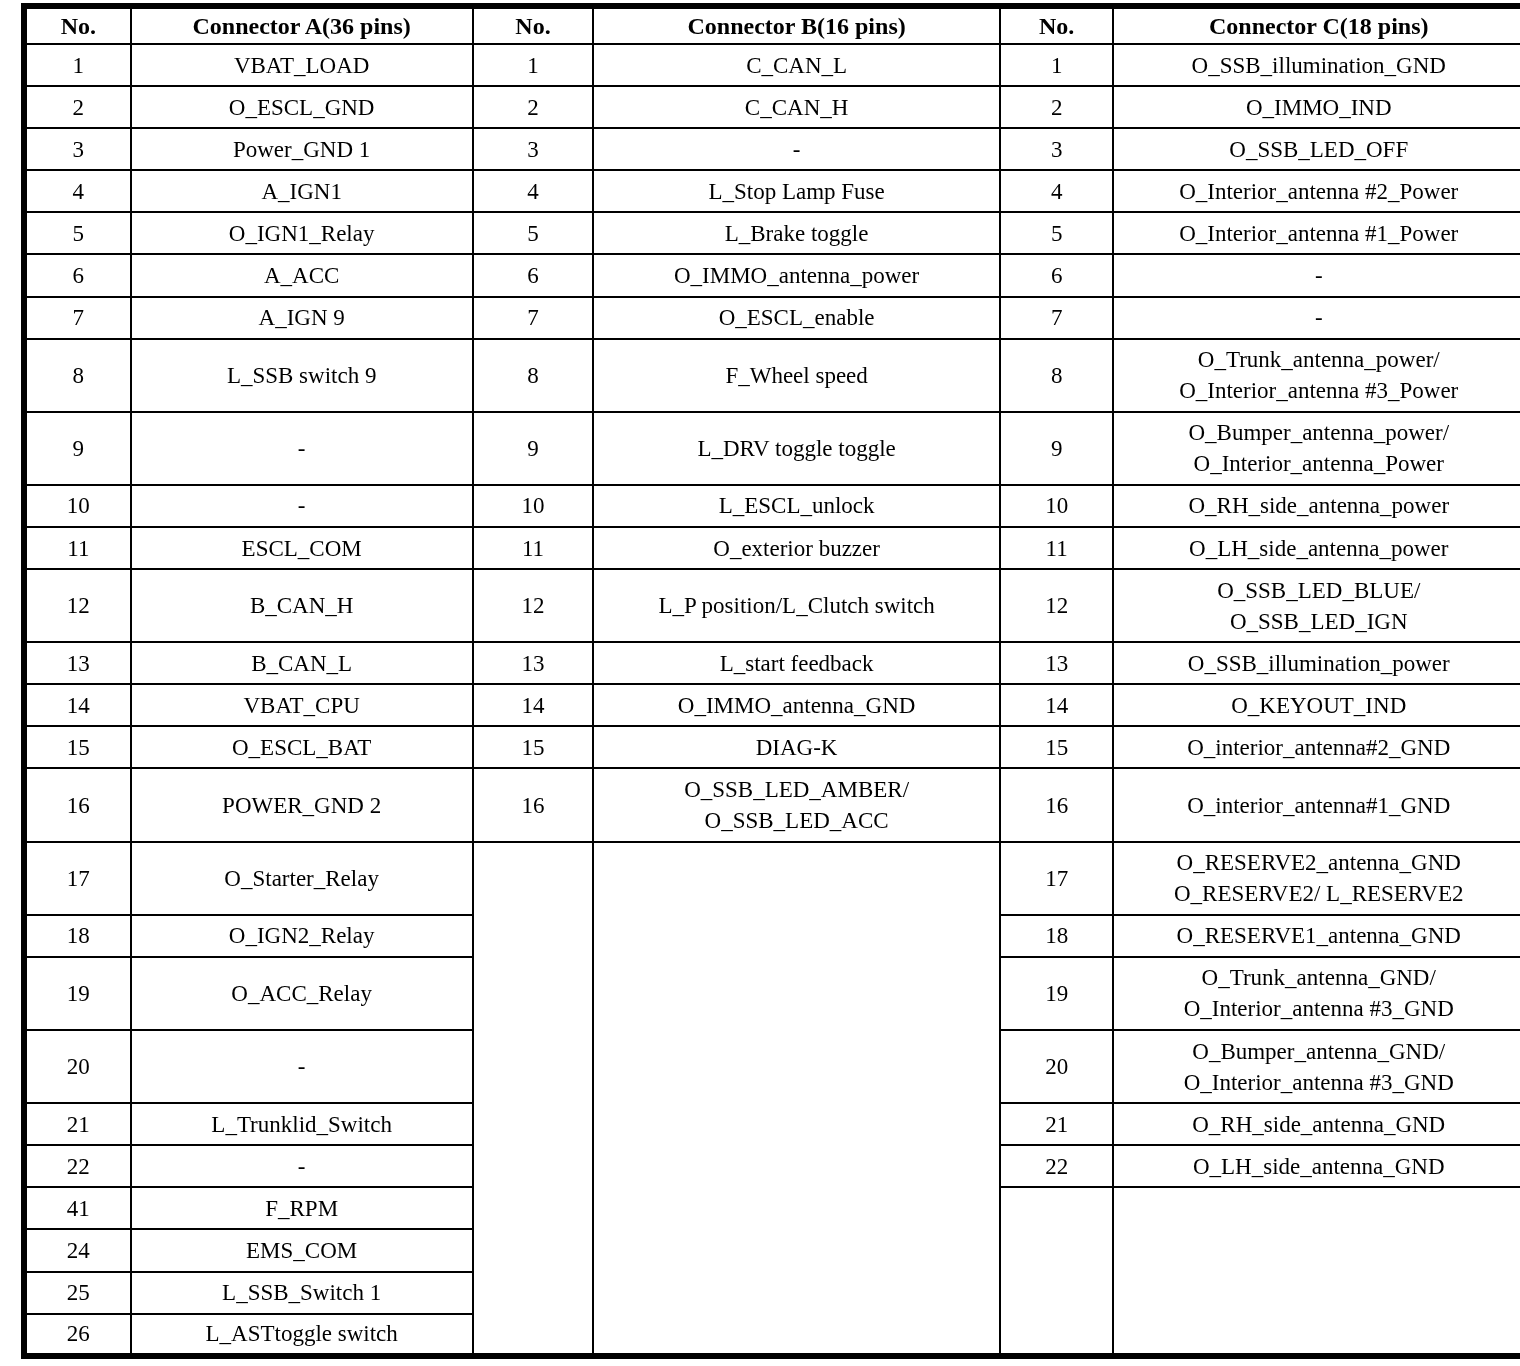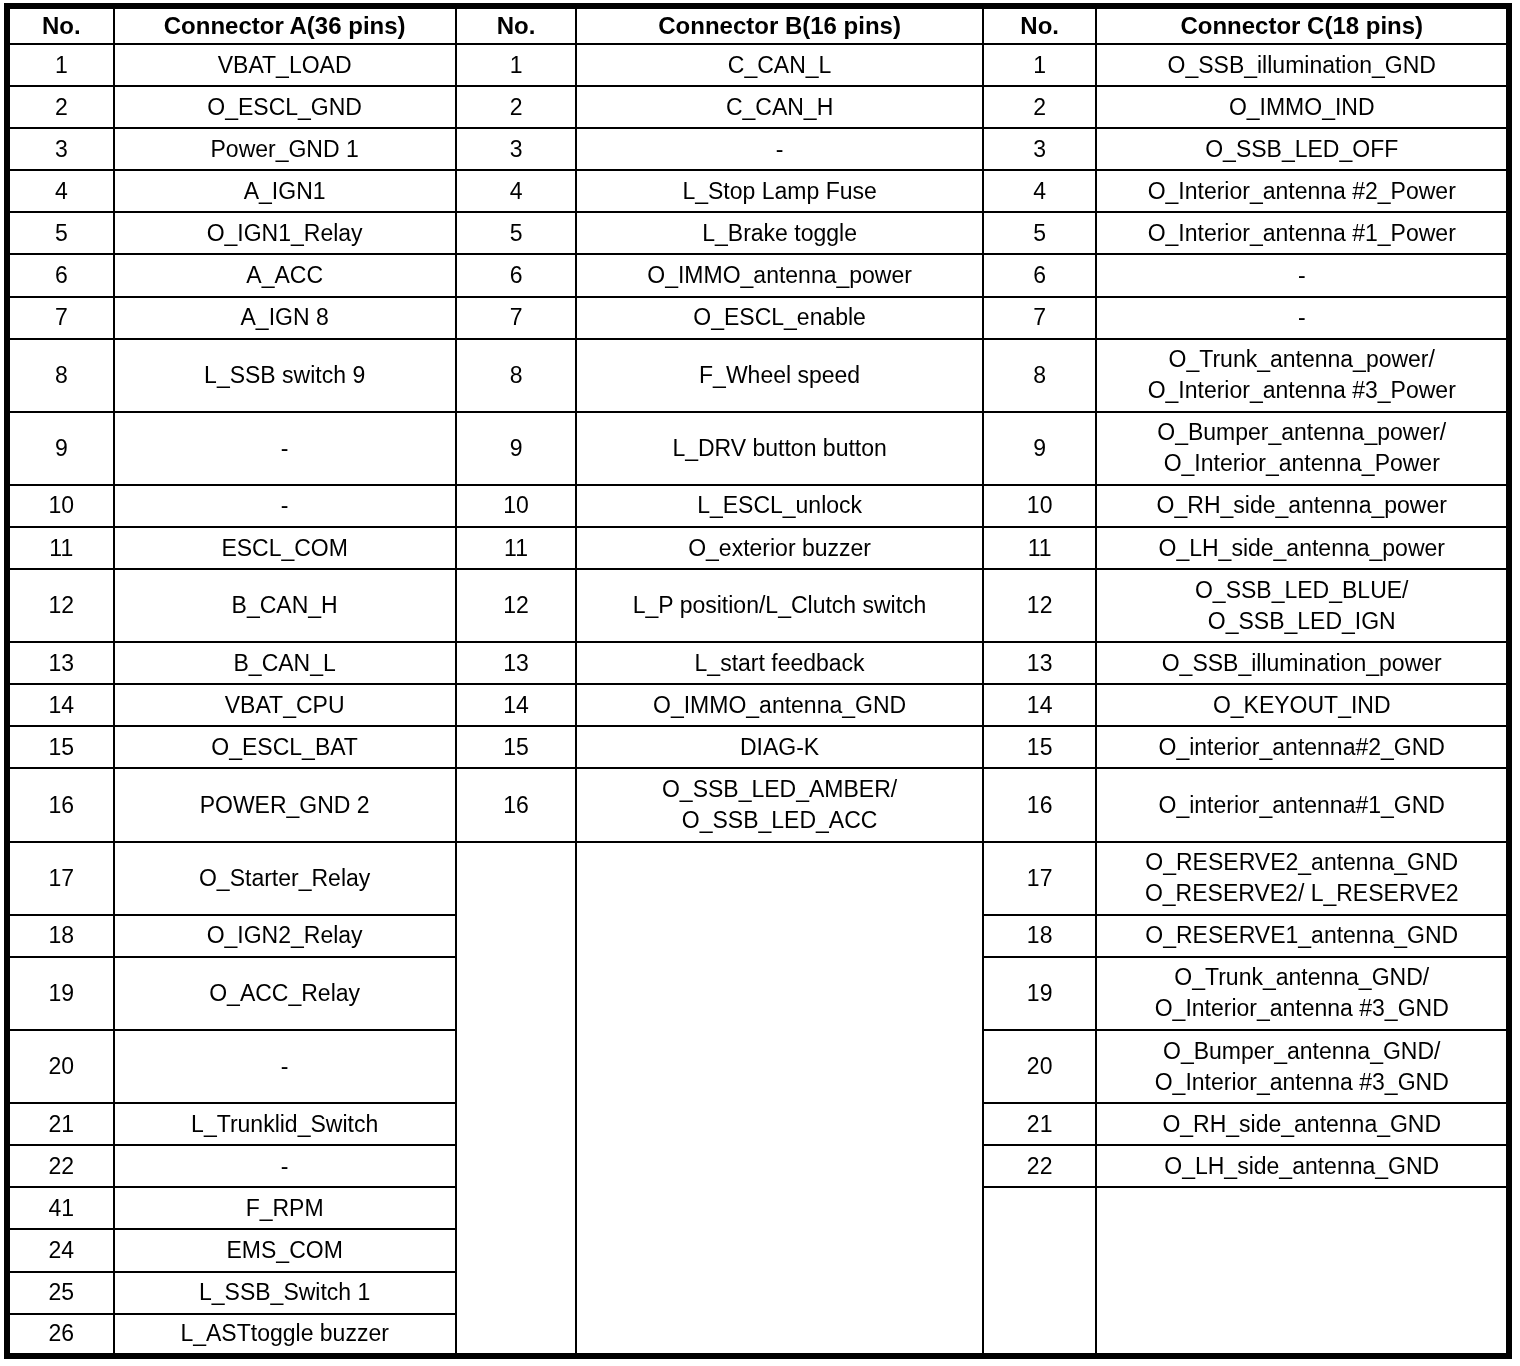--- a/index.html
+++ b/index.html
@@ -5,22 +5,22 @@
   html, body {
     margin: 0;
     padding: 0;
     background: #ffffff;
   }
   .page {
     width: 1284px;
     height: 1366px;
     background: #ffffff;
     box-sizing: border-box;
-    padding: 3px 4px;
-    font-family: Liberation Sans, sans-serif;
+    padding: 3px 21px;
+    font-family: Liberation Serif, serif;
     color: #000000;
   }
   table.pinout {
     border-collapse: collapse;
     table-layout: fixed;
     width: 1508px;
     height: 1356px;
     border: 6px solid #000000;
     background: #ffffff;
   }
@@ -123,42 +123,42 @@
       <td>6</td>
       <td>A_ACC</td>
       <td>6</td>
       <td>O_IMMO_antenna_power</td>
       <td>6</td>
       <td>-</td>
     </tr>
 
     <tr class="rh-s">
       <td>7</td>
-      <td>A_IGN 8</td>
+      <td>A_IGN 9</td>
       <td>7</td>
       <td>O_ESCL_enable</td>
       <td>7</td>
       <td>-</td>
     </tr>
 
     <tr class="rh-d">
       <td>8</td>
       <td>L_SSB switch 9</td>
       <td>8</td>
       <td>F_Wheel speed</td>
       <td>8</td>
       <td>O_Trunk_antenna_power/
 O_Interior_antenna #3_Power</td>
     </tr>
 
     <tr class="rh-d">
       <td>9</td>
       <td>-</td>
       <td>9</td>
-      <td>L_DRV button button</td>
+      <td>L_DRV toggle toggle</td>
       <td>9</td>
       <td>O_Bumper_antenna_power/
 O_Interior_antenna_Power</td>
     </tr>
 
     <tr class="rh-s">
       <td>10</td>
       <td>-</td>
       <td>10</td>
       <td>L_ESCL_unlock</td>
@@ -281,18 +281,18 @@
       <td>EMS_COM</td>
     </tr>
 
     <tr class="rh-s">
       <td>25</td>
       <td>L_SSB_Switch 1</td>
     </tr>
 
     <tr class="rh-s">
       <td>26</td>
-      <td>L_ASTtoggle buzzer</td>
+      <td>L_ASTtoggle switch</td>
     </tr>
 
   </tbody>
     </table>
 </div>
 
 </body></html>

